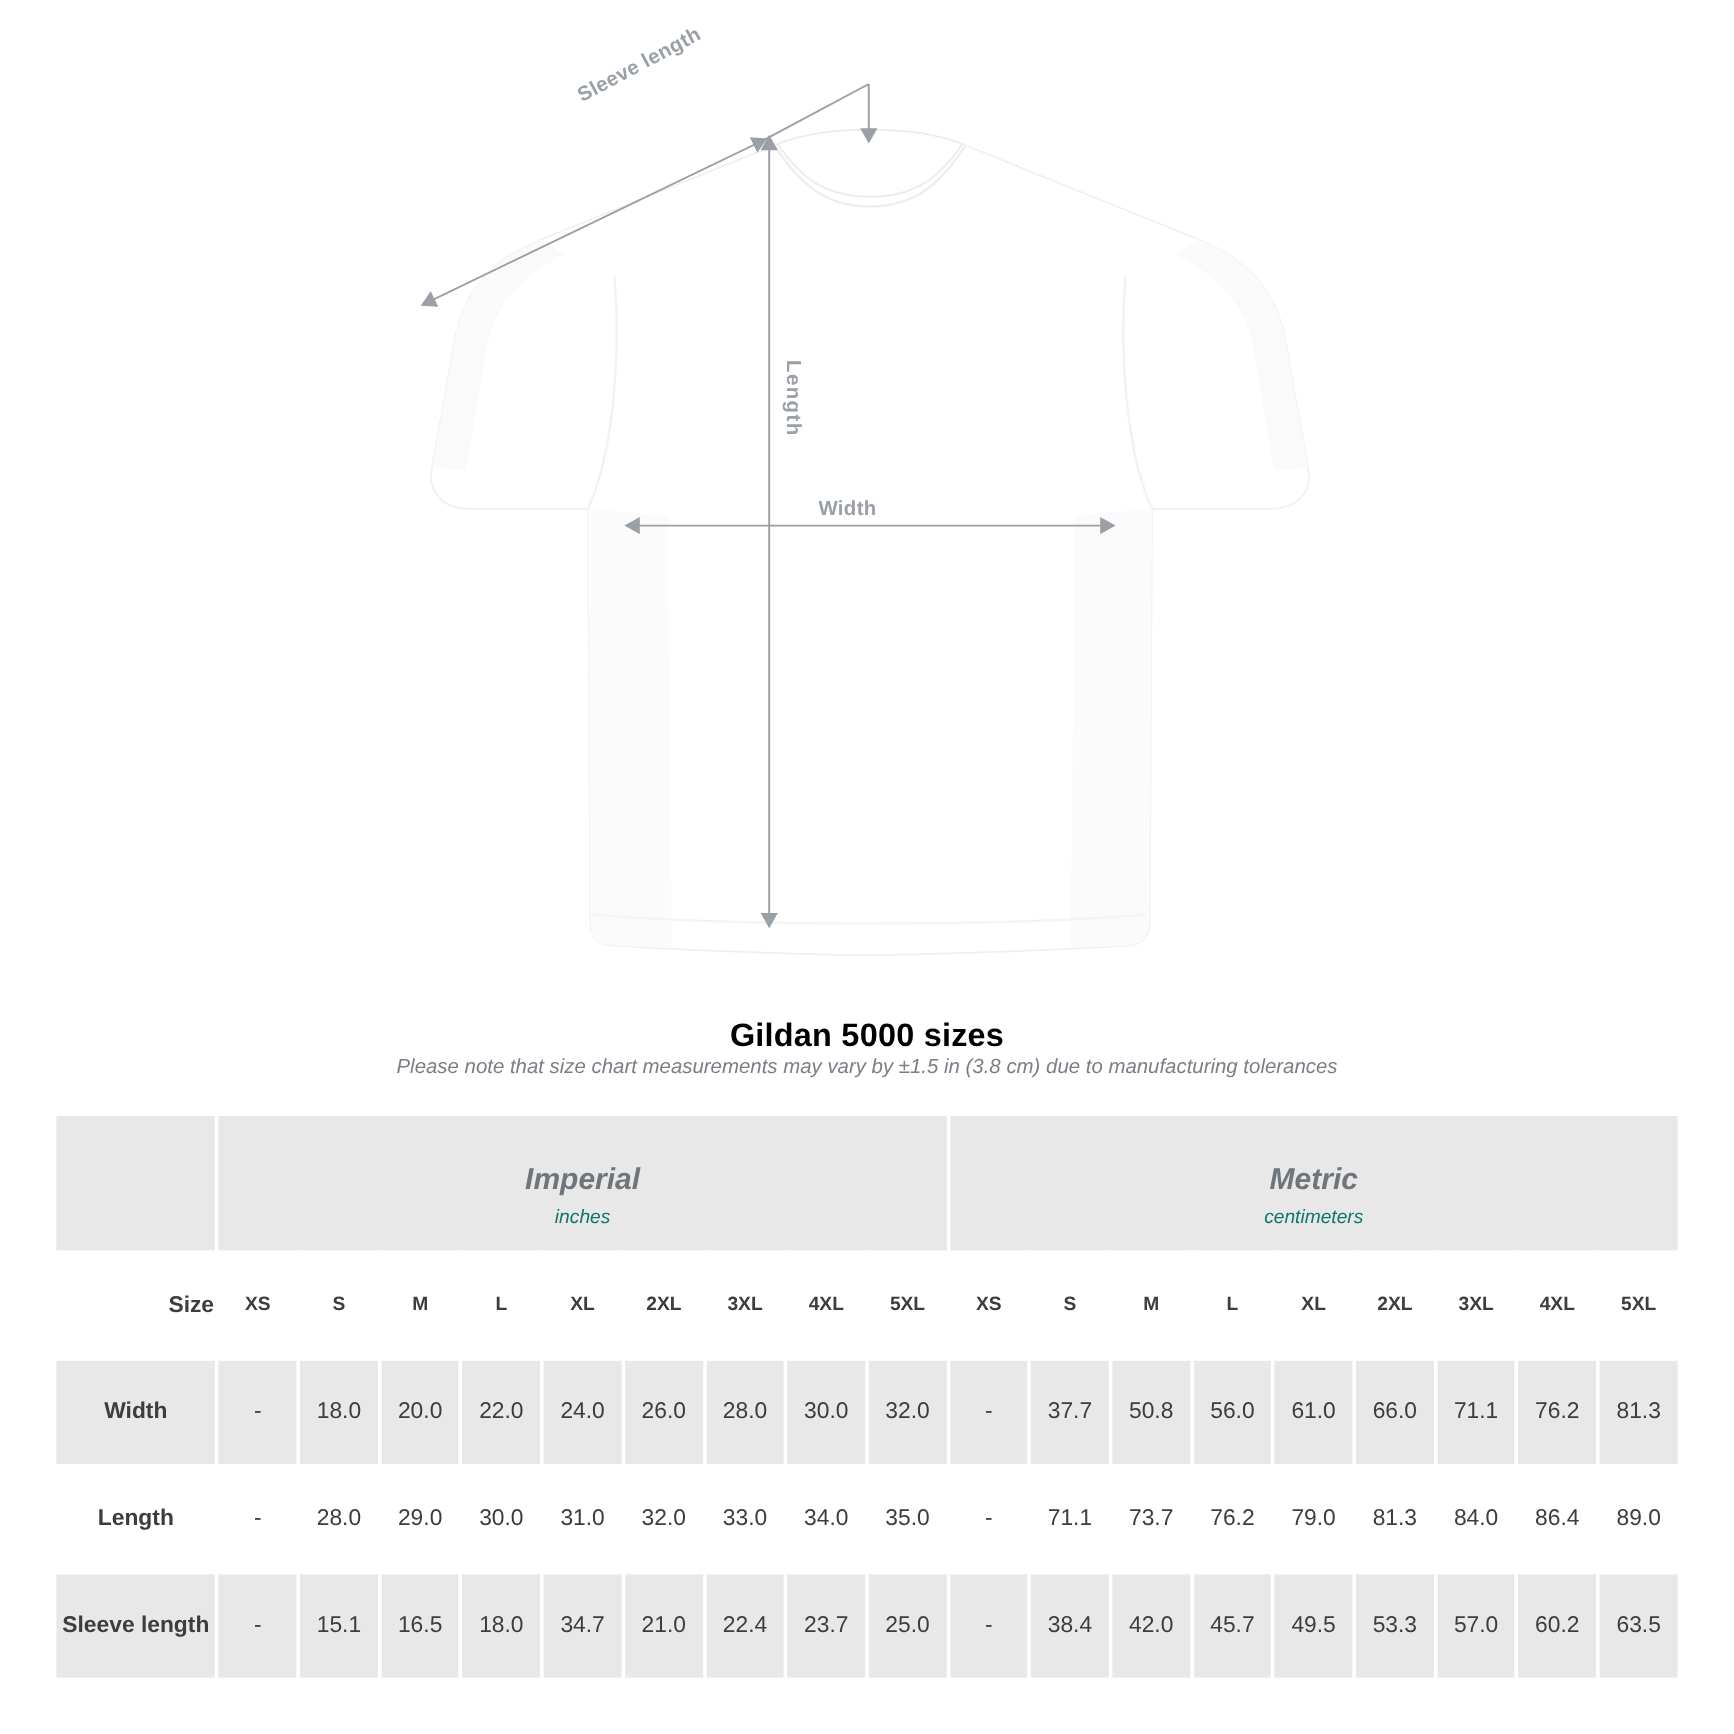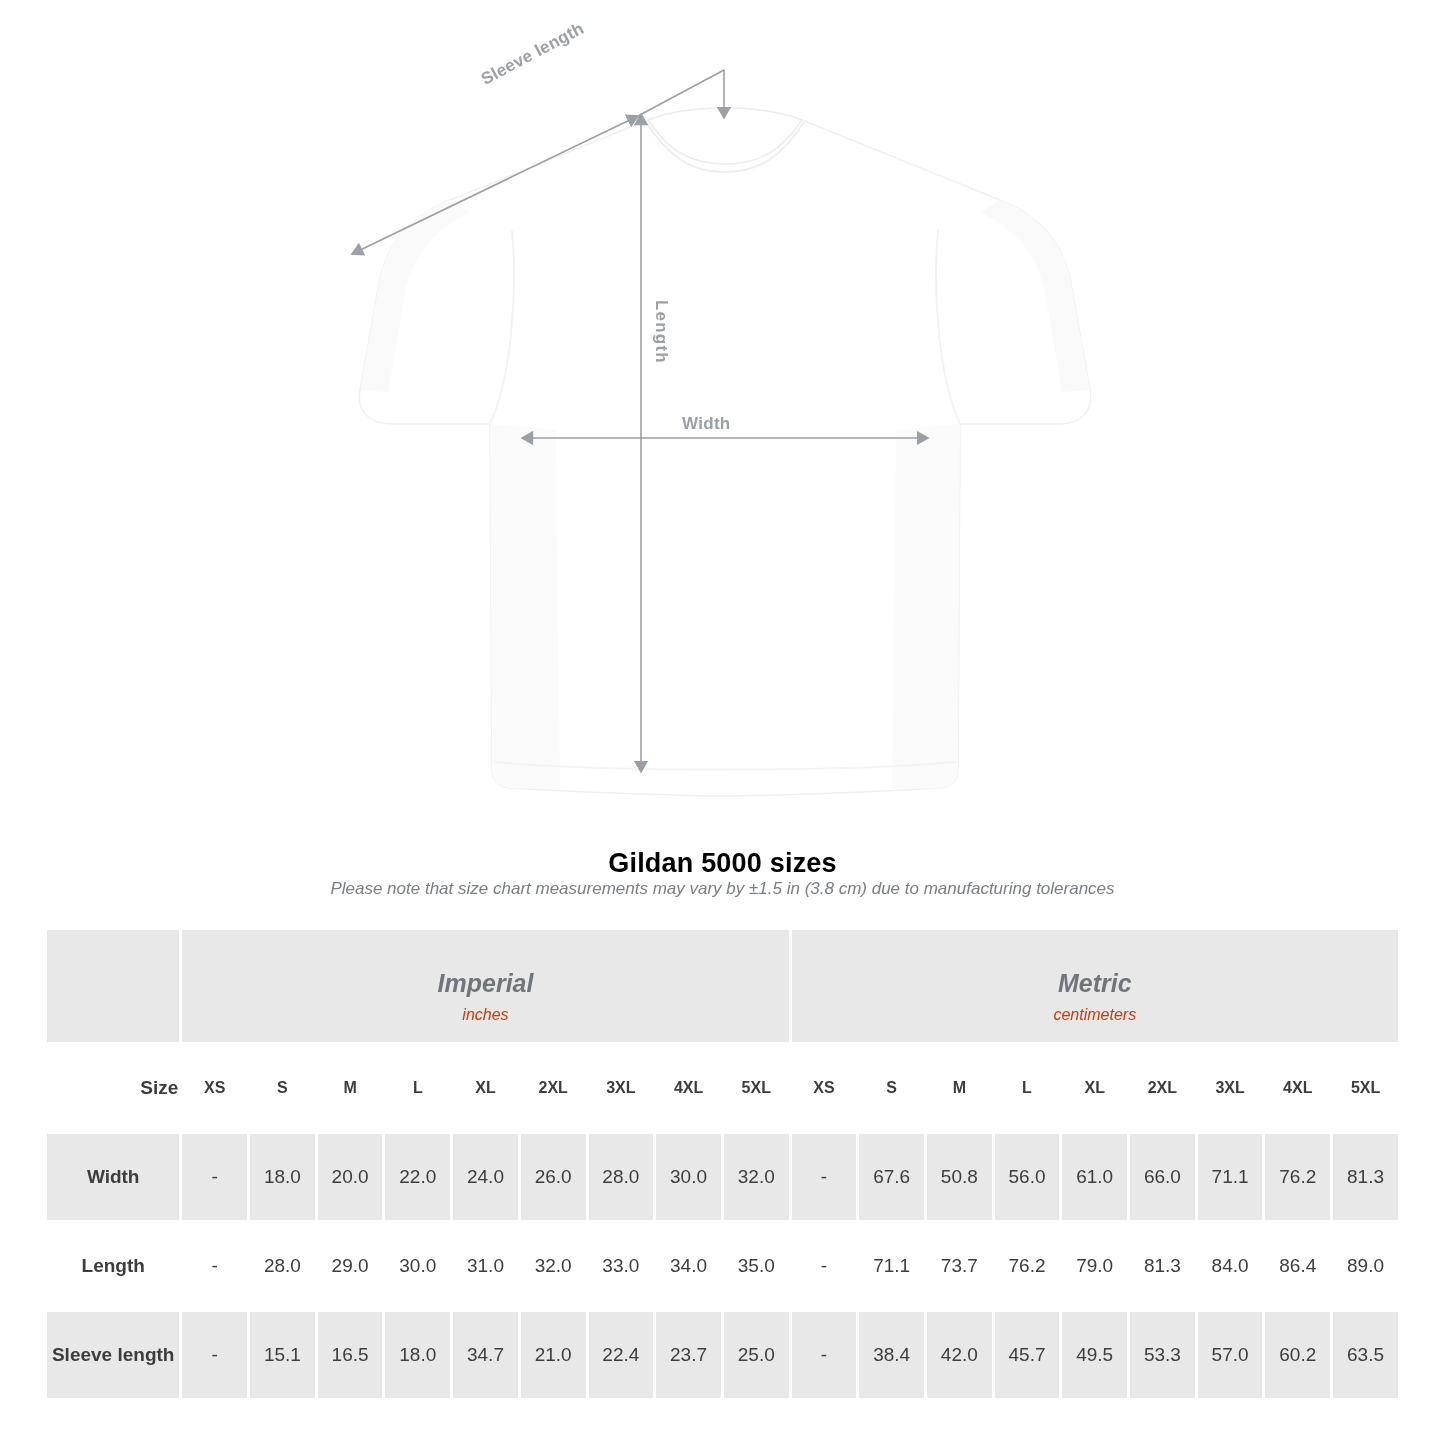--- a/index.html
+++ b/index.html
@@ -95,21 +95,21 @@
   .unit-name {
     font-size: 25px;
     font-style: italic;
     font-weight: bold;
     color: #6f757b;
     margin-top: 20px;
   }
   .unit-sub {
     font-size: 16px;
     font-style: italic;
-    color: #c2410c;
+    color: #0f766e;
     margin-top: 8px;
   }
   .size-row th,
   .size-row td {
     background: #ffffff;
     height: 84px;
     font-size: 16px;
     font-weight: bold;
     color: #3d3d3d;
   }
@@ -279,21 +279,21 @@
         <td>-</td>
         <td>18.0</td>
         <td>20.0</td>
         <td>22.0</td>
         <td>24.0</td>
         <td>26.0</td>
         <td>28.0</td>
         <td>30.0</td>
         <td>32.0</td>
         <td>-</td>
-        <td>67.6</td>
+        <td>37.7</td>
         <td>50.8</td>
         <td>56.0</td>
         <td>61.0</td>
         <td>66.0</td>
         <td>71.1</td>
         <td>76.2</td>
         <td>81.3</td>
       </tr>
 
       <tr class="data-row plain">

